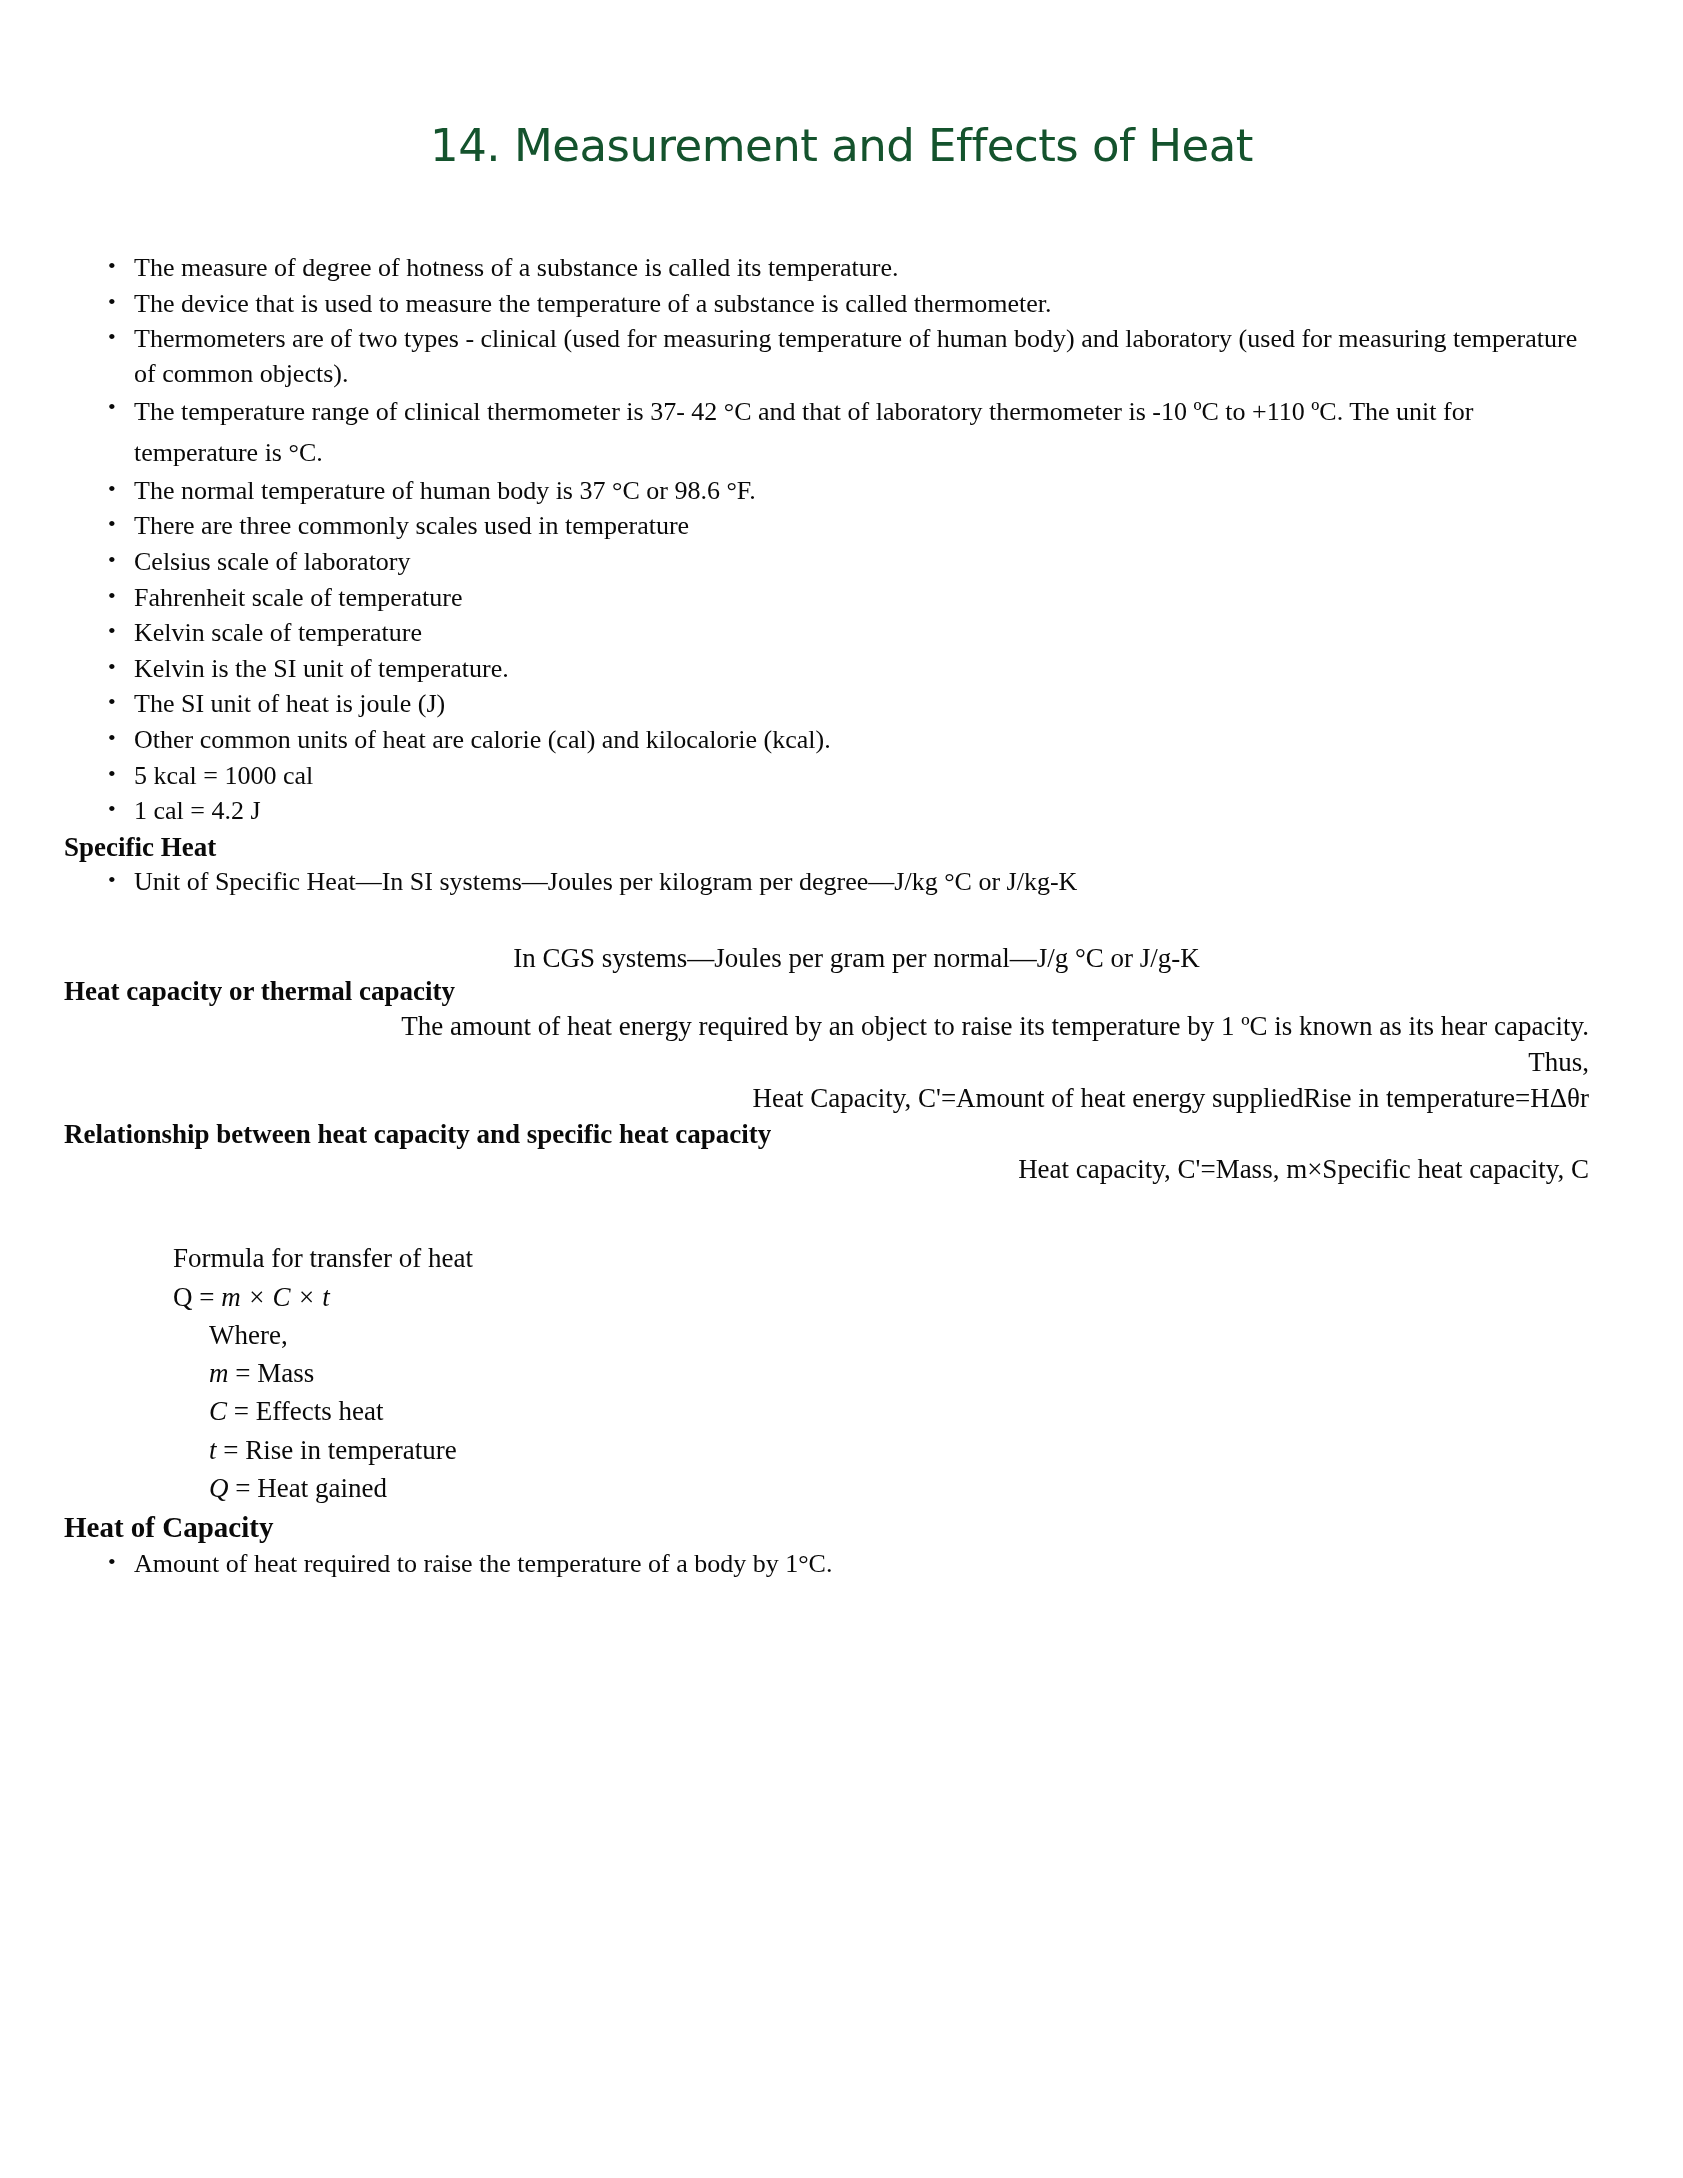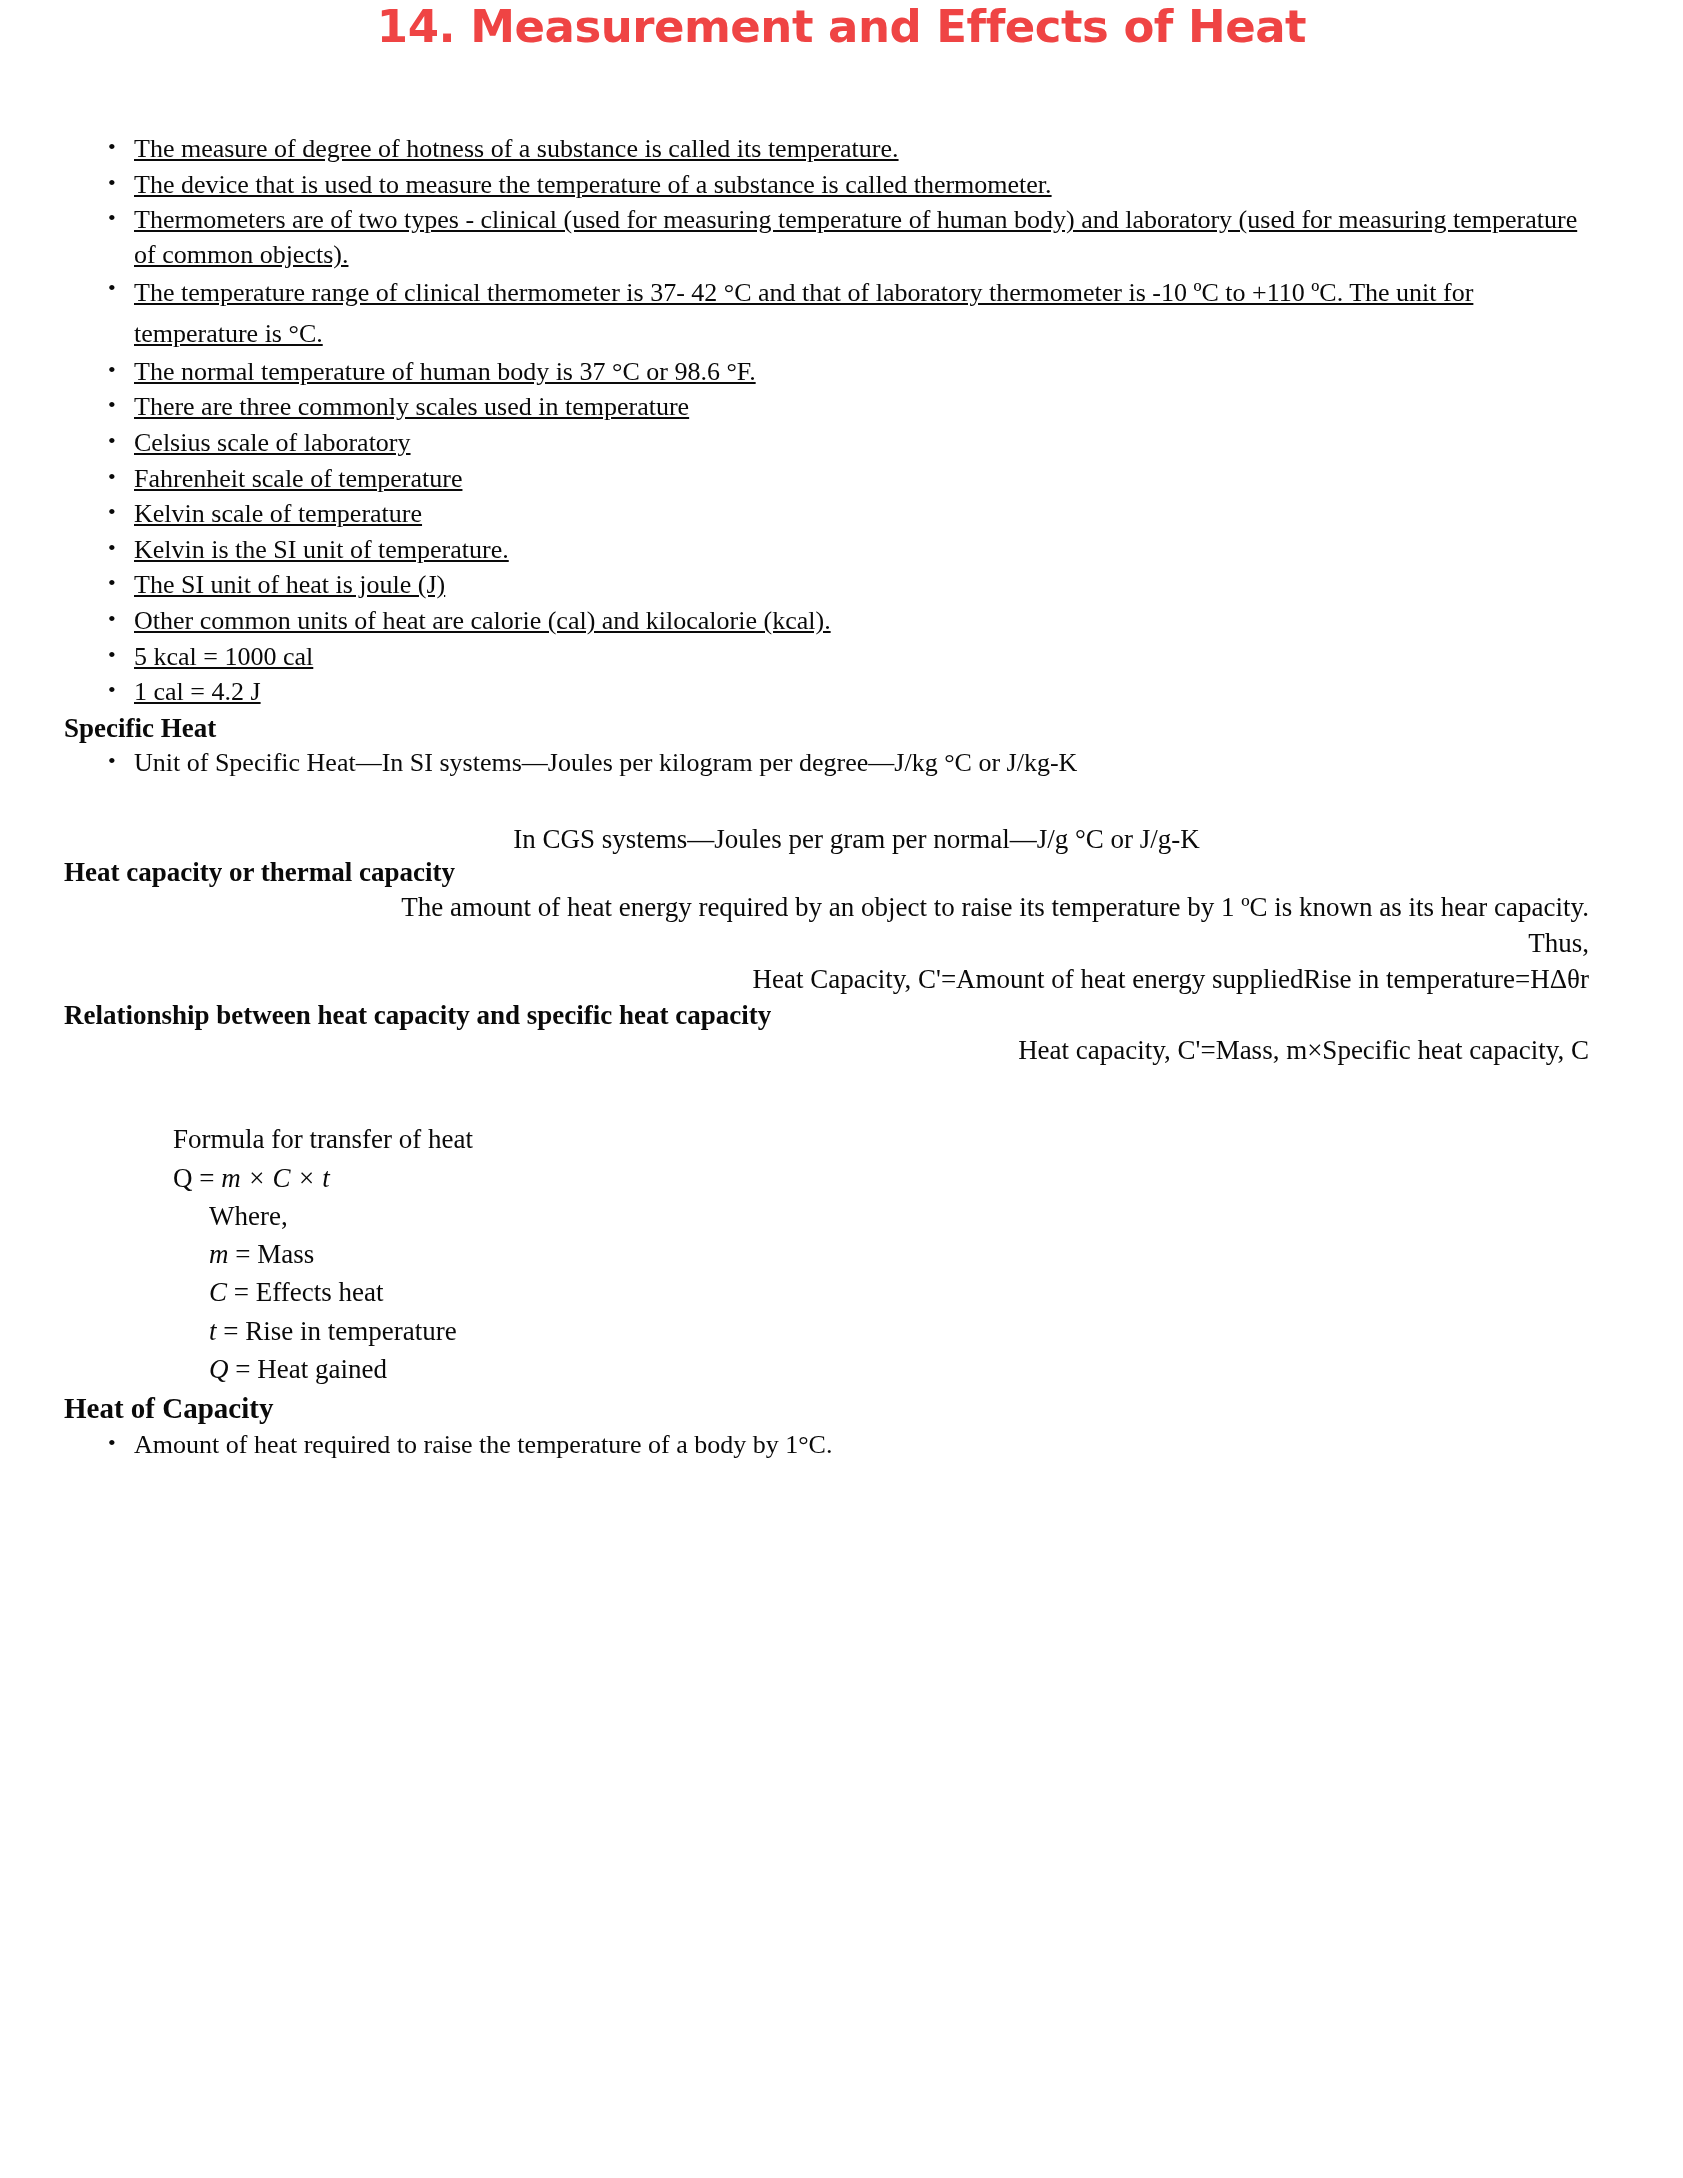--- a/index.html
+++ b/index.html
@@ -13,25 +13,26 @@
     background: #ffffff;
     position: relative;
     overflow: hidden;
     font-family: "Liberation Serif", "DejaVu Serif", serif;
     color: #0a0a0a;
     box-sizing: border-box;
   }
   .doc-title {
     text-align: center;
     font-family: "DejaVu Sans", "Liberation Sans", sans-serif;
-    font-weight: bold;
+    font-weight: normal;
     font-size: 45px;
     letter-spacing: -0.5px;
     margin: 0;
-    color: #ef4444;
+    padding-top: 119px;
+    color: #14532d;
   }
   .content {
     padding: 0 94px 0 94px;
     box-sizing: border-box;
   }
   ul.bullets {
     list-style: none;
     margin: 0;
     padding: 0;
   }
@@ -45,21 +46,20 @@
   ul.bullets > li::before {
     content: "\2022";
     position: absolute;
     left: 14px;
     top: -1px;
     font-size: 22px;
     line-height: 1.45;
   }
   .list-main {
     margin-top: 0;
-    text-decoration: underline;
   }
   h2.sub-head {
     font-size: 27px;
     font-weight: bold;
     margin: 0;
     padding: 0;
     line-height: 1.3;
   }
   p.para {
     font-size: 27px;

